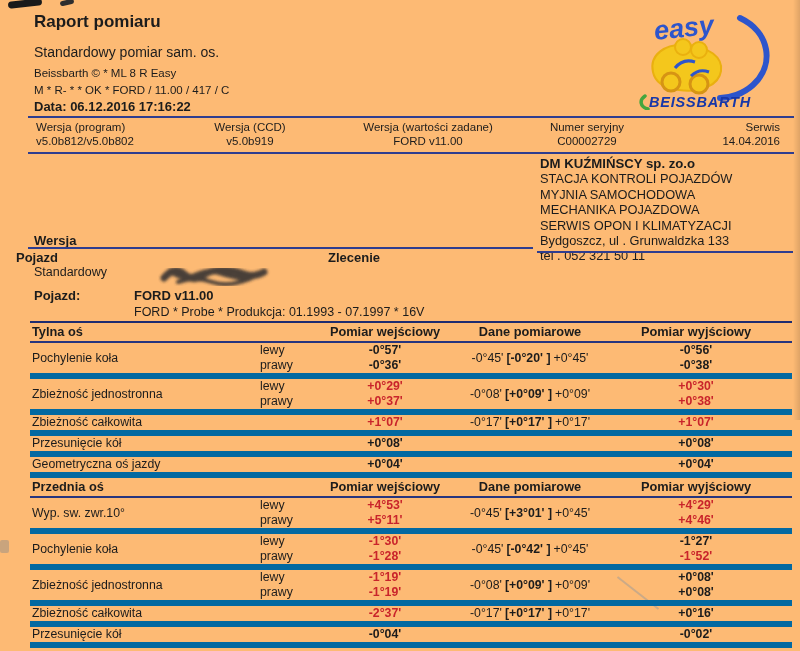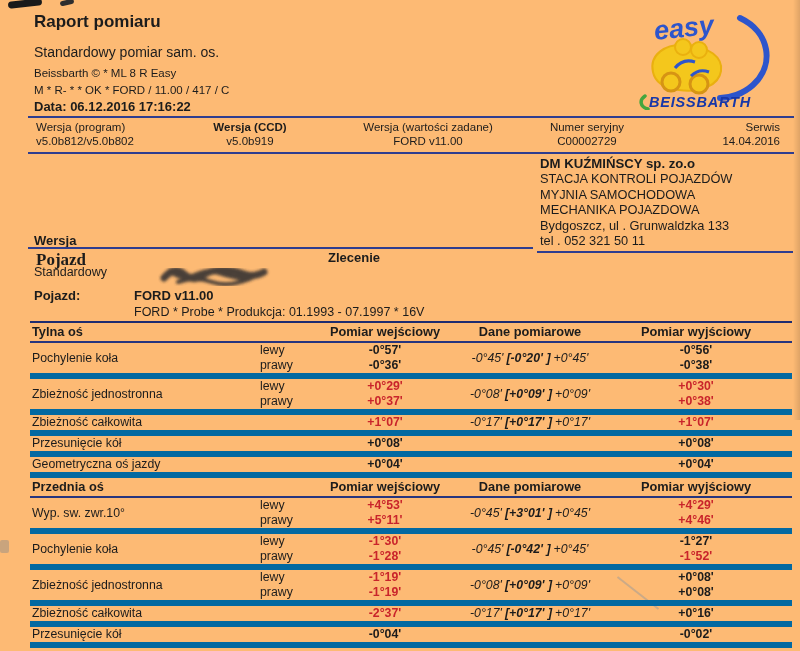--- a/index.html
+++ b/index.html
@@ -22,21 +22,21 @@
   
   table.meas{position:absolute;left:30px;top:321px;width:762px;border-collapse:collapse;
              font-size:12.3px;border-top:2px solid #1e2c70;}
   table.meas td{padding:0 2px;height:15px;line-height:15px;vertical-align:middle;}
   tbody.sec{border-bottom:2px solid #27357e;}
   tbody.sec td{height:18px;line-height:18px;font-weight:bold;font-size:12.8px;}
   tbody.grp{border-bottom:6px solid #0369a1;}
   td.name{text-align:left;padding-left:5px;}
   td.side{text-align:left;}
   td.val{text-align:center;font-weight:bold;}
-  td.spec{text-align:center;font-style:italic;}
+  td.spec{text-align:center;}
   td.spec .b{margin:0 3px;}
   td[data-red="true"]{color:#c9242b;}
   .sec-title{text-align:left;padding-left:5px;margin-top:47px;}
   .col-h{text-align:center;}
 
   
   .artifact{position:absolute;}
 </style>
 </head>
 <body>
@@ -70,48 +70,49 @@
     <text x="20" y="30" font-family="Liberation Sans, sans-serif" font-style="italic" font-weight="bold" font-size="27" fill="#2d55cc" transform="rotate(-6 20 30)">easy</text>
     <path d="M 10 86 C 4 90 5 97 13 99" stroke="#44a63e" stroke-width="3.5" fill="none" stroke-linecap="round"></path>
     <text x="14" y="97" font-family="Liberation Sans, sans-serif" font-weight="bold" font-style="italic" font-size="14.5" fill="#1837a8" letter-spacing="0.8">BEISSBARTH</text>
   </svg>
 
   <div class="rule" style="left:28px;top:116px;width:766px;height:2px;"></div>
 
   <div class="t vlabel" style="left:36px;top:121px;">Wersja (program)</div>
   <div class="t vvalue" style="left:36px;top:135px;">v5.0b812/v5.0b802</div>
 
-  <div class="t vlabel ctr" style="left:180px;top:121px;width:140px;font-weight:bold;">Wersja (CCD)</div>
+  <div class="t vlabel ctr" style="left:180px;top:121px;width:140px;">Wersja (CCD)</div>
   <div class="t vvalue ctr" style="left:180px;top:135px;width:140px;">v5.0b919</div>
 
   <div class="t vlabel ctr" style="left:338px;top:121px;width:180px;">Wersja (wartości zadane)</div>
   <div class="t vvalue ctr" style="left:338px;top:135px;width:180px;">FORD v11.00</div>
 
   <div class="t vlabel ctr" style="left:517px;top:121px;width:140px;">Numer seryjny</div>
   <div class="t vvalue ctr" style="left:517px;top:135px;width:140px;">C00002729</div>
 
   <div class="t vlabel rgt" style="left:690px;top:121px;width:90px;">Serwis</div>
   <div class="t vvalue rgt" style="left:690px;top:135px;width:90px;">14.04.2016</div>
 
   <div class="rule" style="left:28px;top:152px;width:766px;height:1.5px;"></div>
 
   <div class="workshop">
     <div class="nm">DM KUŹMIŃSCY sp. zo.o</div>
     <div>STACJA KONTROLI POJAZDÓW</div>
     <div>MYJNIA SAMOCHODOWA</div>
     <div>MECHANIKA POJAZDOWA</div>
+    <div>SERWIS OPON I KLIMATYZACJI</div>
     <div>Bydgoszcz, ul . Grunwaldzka 133</div>
     <div>tel . 052 321 50 11</div>
   </div>
   <div class="rule" style="left:537px;top:251px;width:256px;height:1.5px;"></div>
 
   <div class="t b" style="left:34px;top:233px;font-size:13px;">Wersja</div>
   <div class="rule" style="left:28px;top:247px;width:505px;height:1.5px;"></div>
 
-  <div class="t b" style="left:36px;top:250px;font-size:17px;font-family:Liberation Serif, serif;">Pojazd</div>
+  <div class="t b" style="left:16px;top:250px;font-size:13px;">Pojazd</div>
   <div class="t b" style="left:328px;top:250px;font-size:13px;">Zlecenie</div>
 
   <div class="t" style="left:34px;top:265px;font-size:12.5px;">Standardowy</div>
 
   <svg style="position:absolute;left:158px;top:257px;opacity:.85;" width="118" height="34" viewBox="0 0 118 34">
     <defs>
         <filter id="blr">
           <feGaussianBlur stdDeviation="1.4"></feGaussianBlur>
         </filter>
       </defs>

